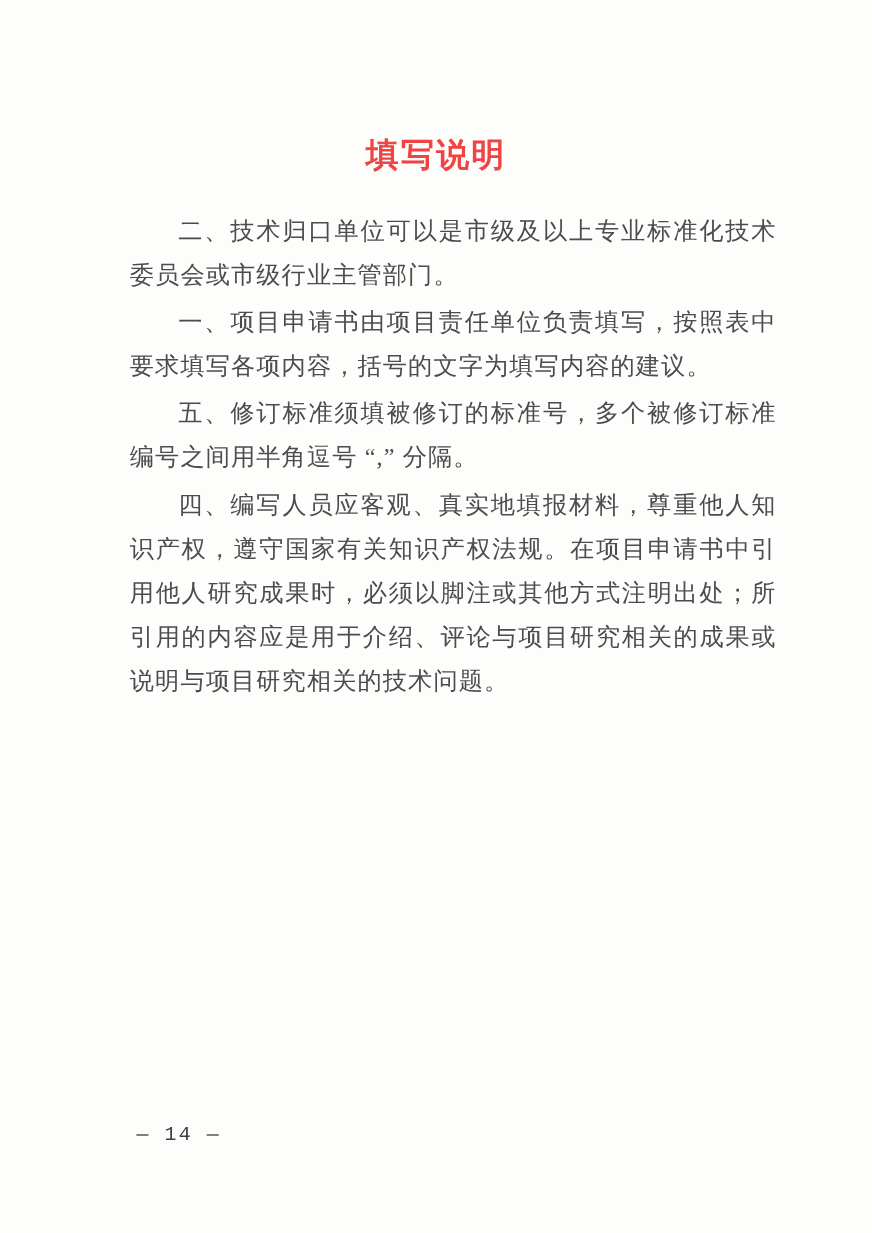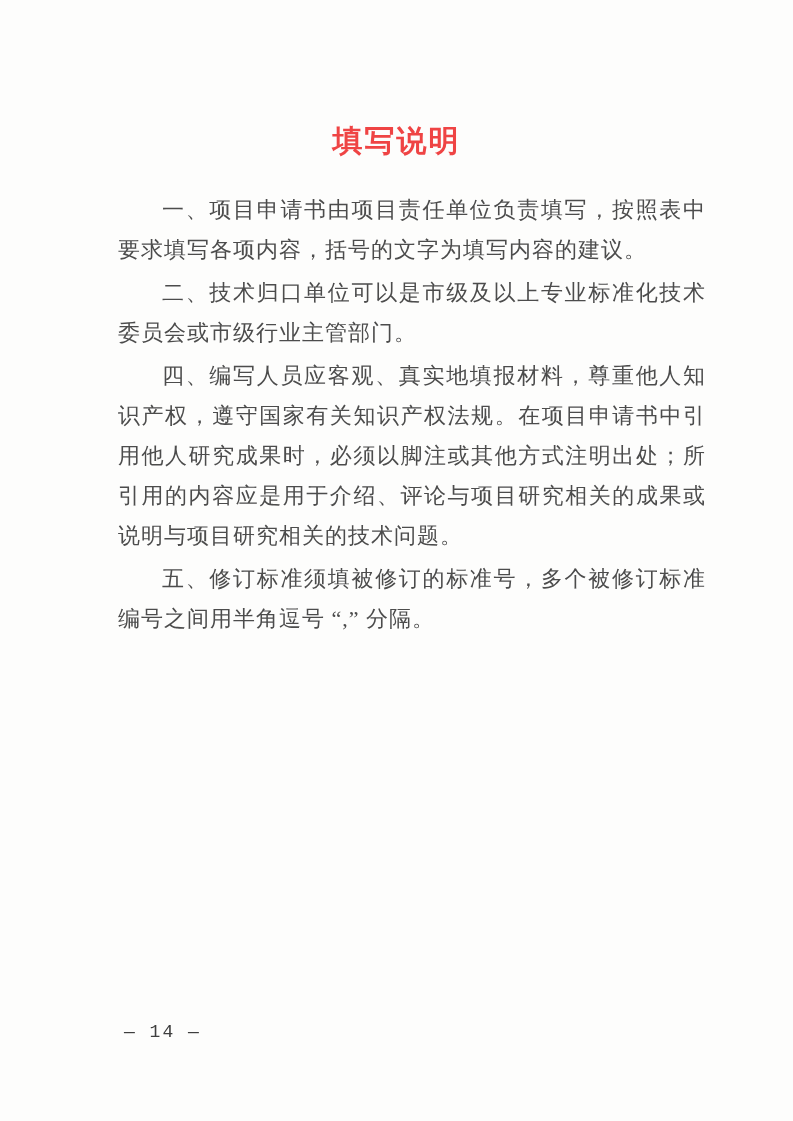--- a/index.html
+++ b/index.html
@@ -58,21 +58,21 @@
   }
 </style>
 </head>
 <body>
 
 <div class="page">
 
   <div class="doc-title">填写说明</div>
 
   <div class="doc-body">
+    <p>二、技术归口单位可以是市级及以上专业标准化技术委员会或市级行业主管部门。</p>
     <p>一、项目申请书由项目责任单位负责填写，按照表中要求填写各项内容，括号的文字为填写内容的建议。</p>
-    <p>二、技术归口单位可以是市级及以上专业标准化技术委员会或市级行业主管部门。</p>
+    <p>五、修订标准须填被修订的标准号，多个被修订标准编号之间用半角逗号 “,” 分隔。</p>
     <p>四、编写人员应客观、真实地填报材料，尊重他人知识产权，遵守国家有关知识产权法规。在项目申请书中引用他人研究成果时，必须以脚注或其他方式注明出处；所引用的内容应是用于介绍、评论与项目研究相关的成果或说明与项目研究相关的技术问题。</p>
-    <p>五、修订标准须填被修订的标准号，多个被修订标准编号之间用半角逗号 “,” 分隔。</p>
   </div>
 
   <div class="page-footer">— 14 —</div>
 
 </div>
 
 </body></html>

